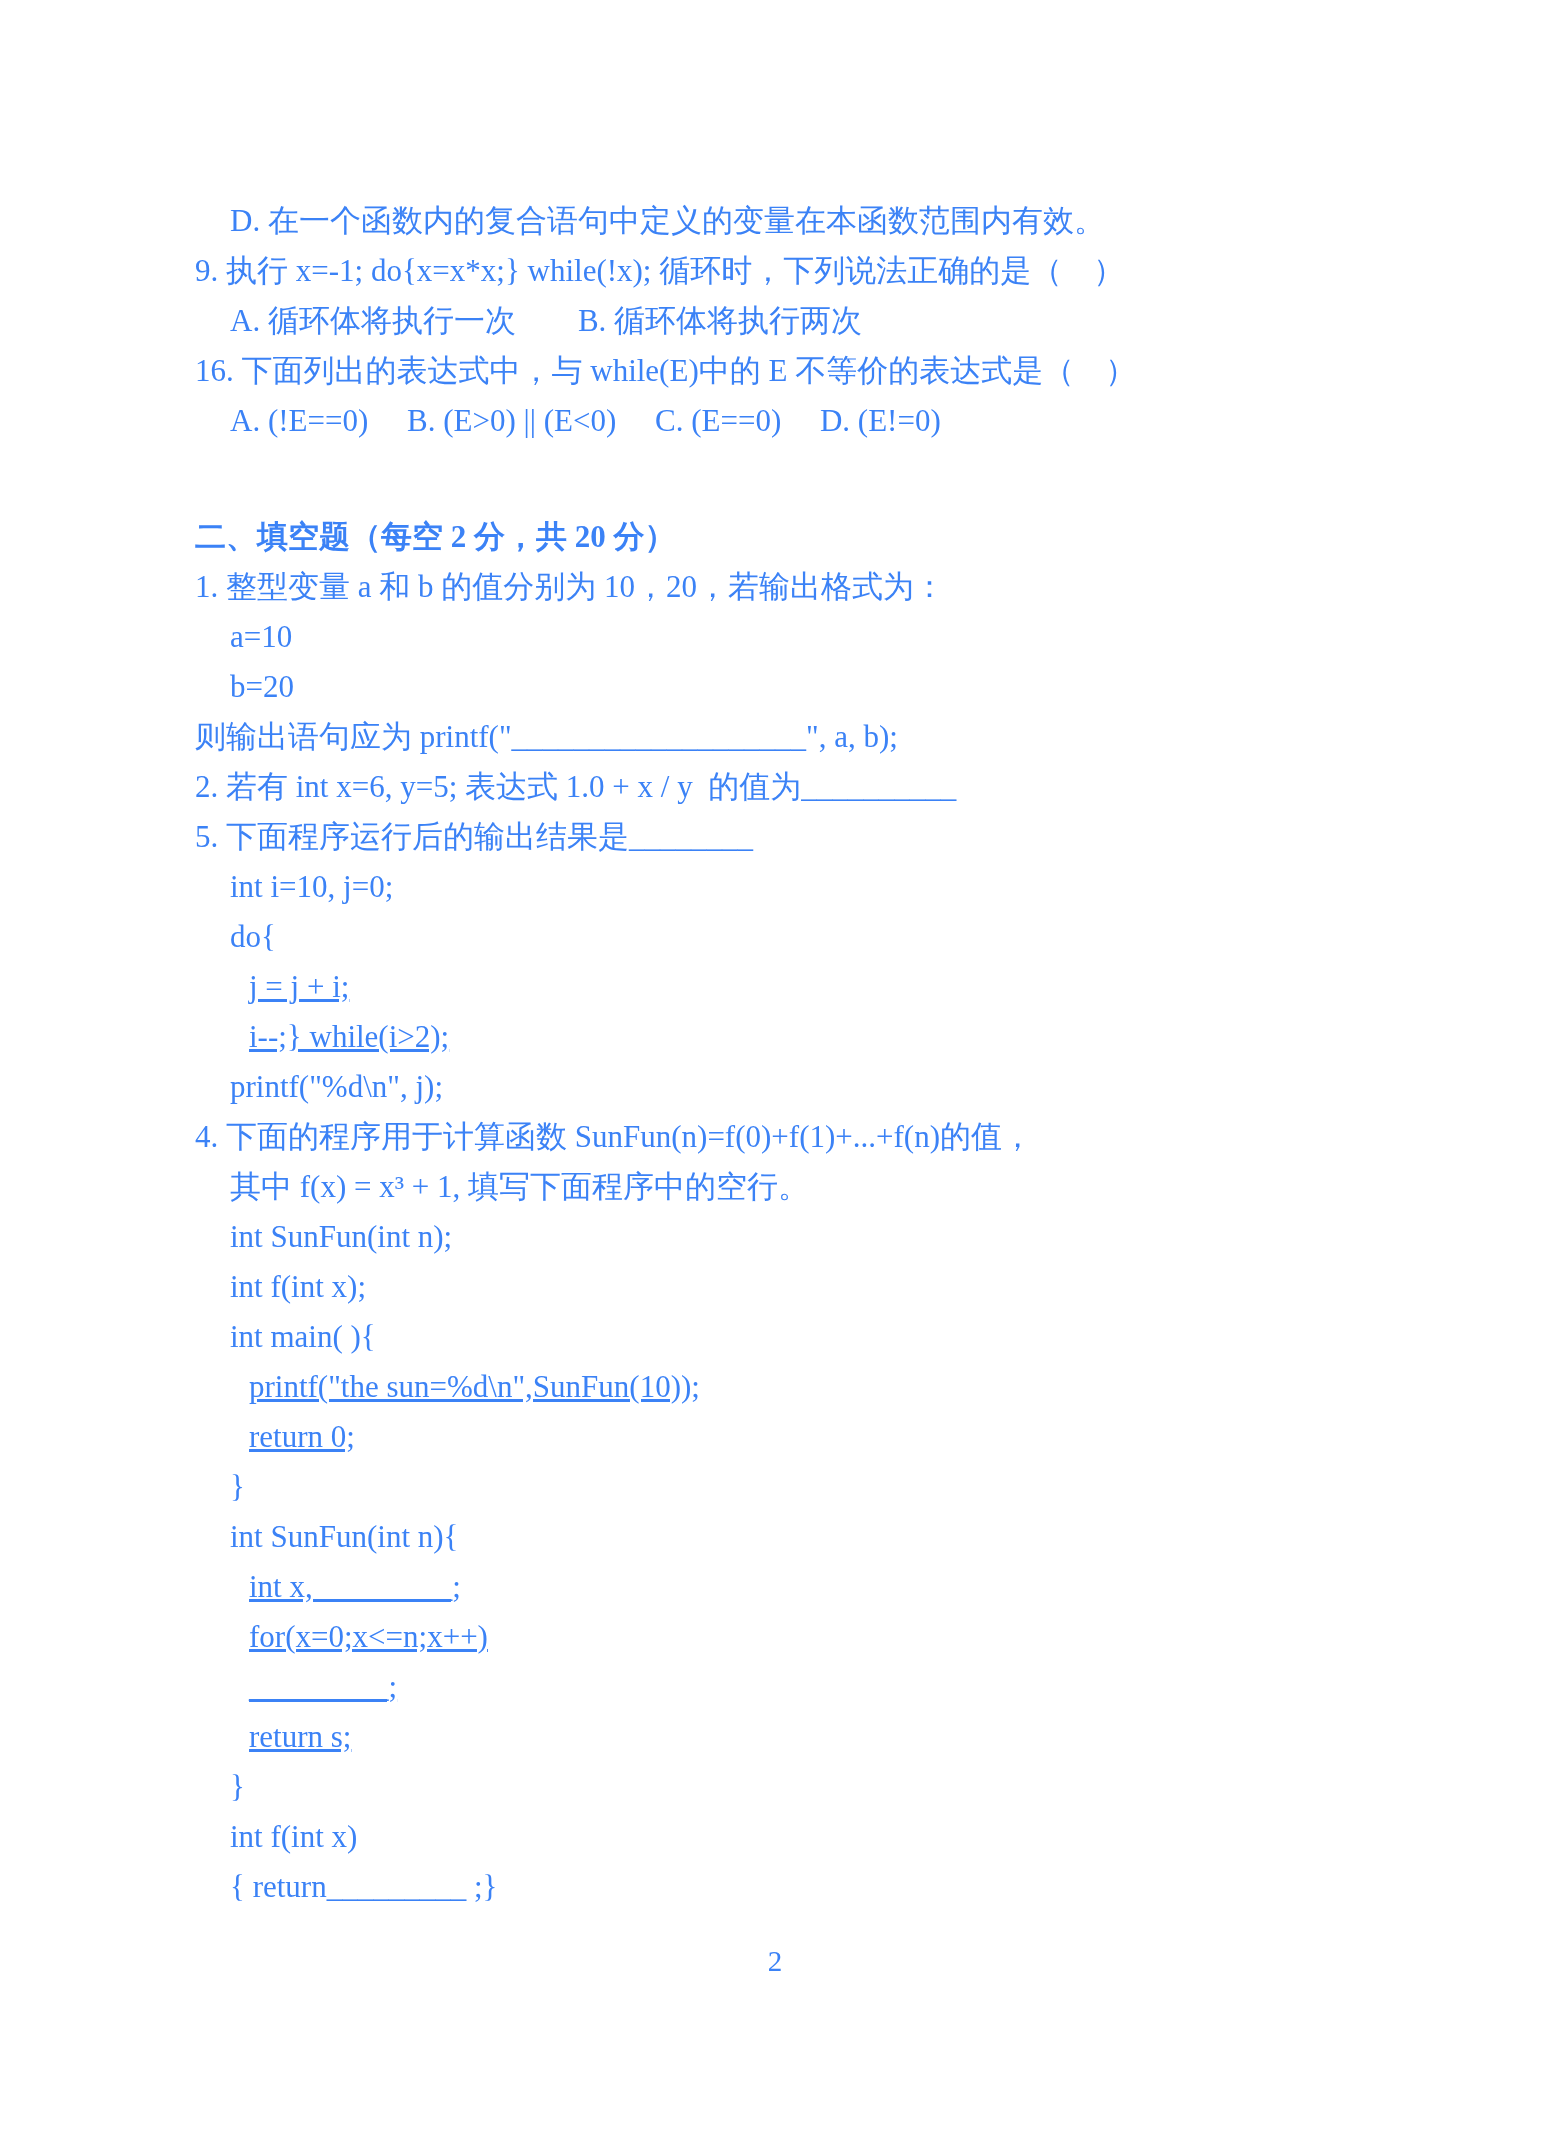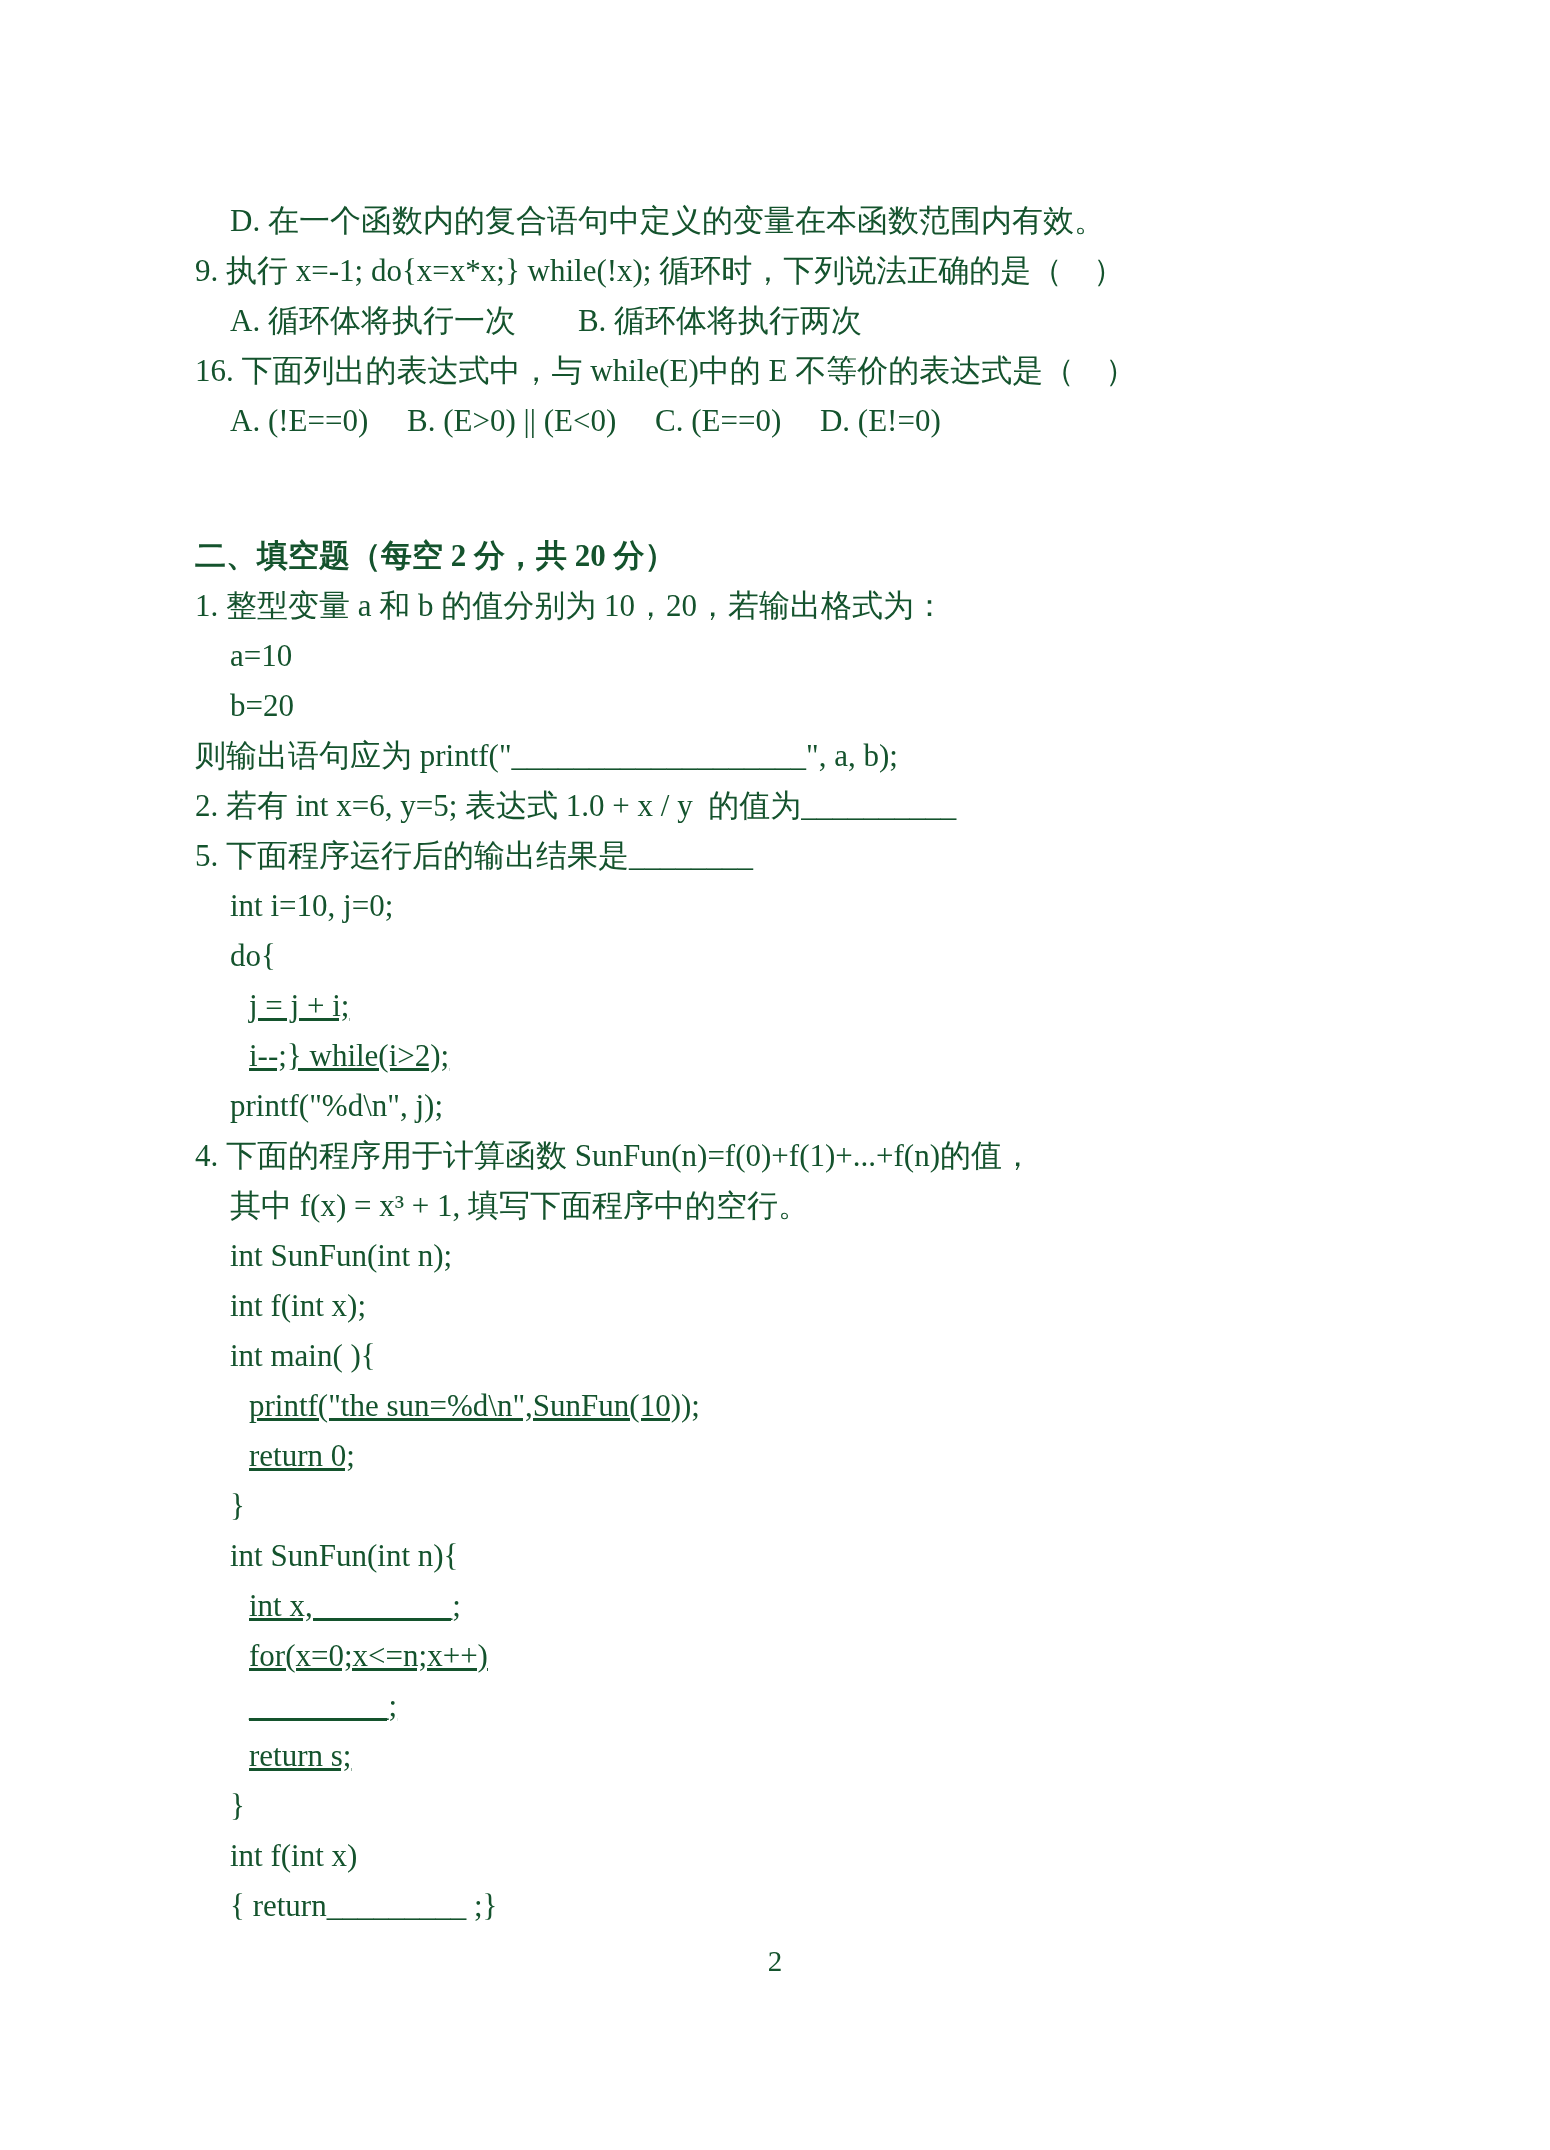--- a/index.html
+++ b/index.html
@@ -7,39 +7,39 @@
     padding: 0;
     background: #ffffff;
   }
   .page {
     position: relative;
     width: 1550px;
     height: 2150px;
     background: #ffffff;
     font-family: "Liberation Serif", "DejaVu Serif", serif;
     font-size: 31px;
-    color: #14532d;
+    color: #3b82f6;
     overflow: hidden;
   }
   .content {
     position: absolute;
     top: 196px;
     left: 0;
     right: 0;
   }
   .line {
     line-height: 50px;
     white-space: pre-wrap;
   }
   .lv0 { padding-left: 195px; }
   .lv1 { padding-left: 230px; }
   .lv2 { padding-left: 249px; text-decoration: underline; }
   .heading {
     font-weight: bold;
-    margin-top: 85px;
+    margin-top: 66px;
   }
   .footer {
     position: absolute;
     top: 1936px;
     left: 0;
     width: 100%;
     text-align: center;
     font-size: 29px;
     line-height: 50px;
   }

